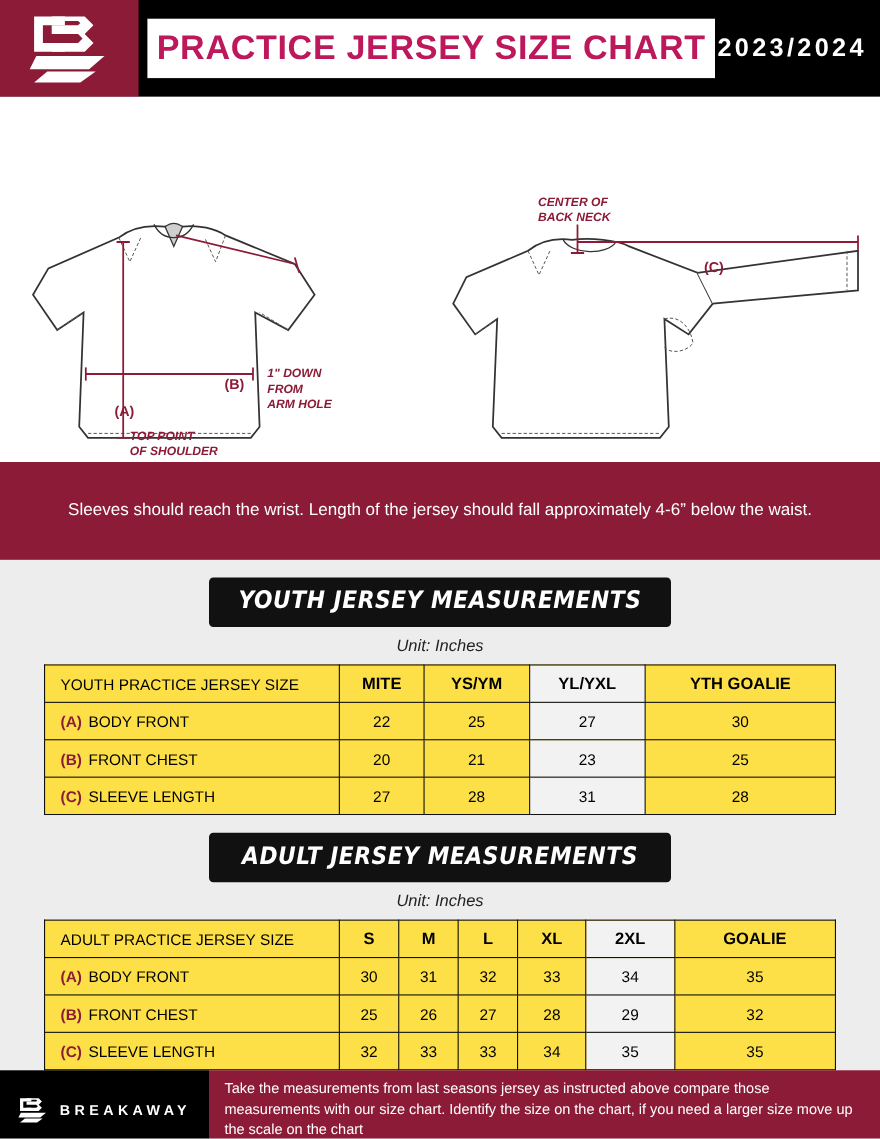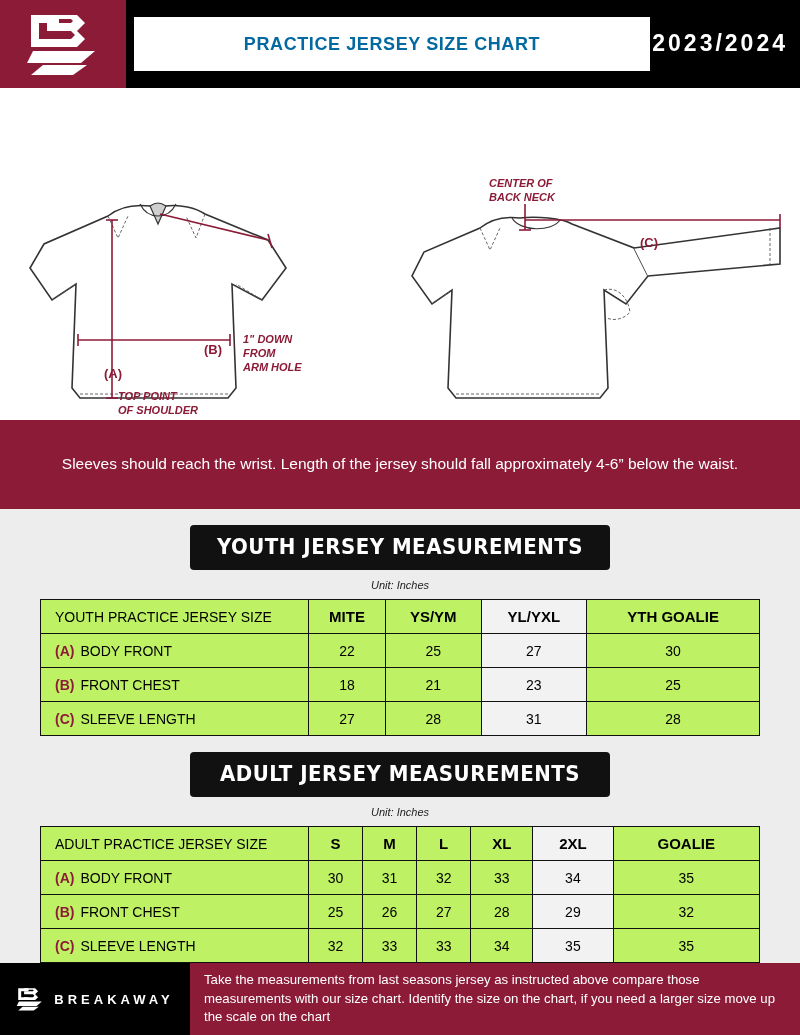--- a/index.html
+++ b/index.html
@@ -42,23 +42,23 @@
     left: 8px; top: 17px;
     right: 150px;
     height: 54px;
     background: #ffffff;
     display: flex;
     align-items: center;
     justify-content: center;
   }
   .title-plate span {
     font-weight: bold;
-    font-size: 18px;
+    font-size: 31px;
     letter-spacing: 0.6px;
-    color: #0369a1;
+    color: #be185d;
   }
   .year-badge {
     position: absolute;
     right: 12px; top: 30px;
     color: #ffffff;
     font-size: 23px;
     font-weight: bold;
     letter-spacing: 3px;
   }
 
@@ -92,34 +92,35 @@
     background: #111111;
     color: #ffffff;
     text-align: center;
     padding: 9px 0 11px;
     border-radius: 4px;
     font-size: 22px;
     font-weight: bold;
     letter-spacing: 0.5px;
     font-family: "DejaVu Sans", sans-serif;
     font-stretch: condensed;
+    font-style: italic;
   }
   .unit {
     text-align: center;
     font-style: italic;
-    font-size: 11px;
+    font-size: 15px;
     color: #222;
     padding: 9px 10px 8px;
   }
 
   table {
     width: 720px;
     margin: 0 auto;
     border-collapse: collapse;
-    background: #bef264;
+    background: #fde047;
     font-size: 14px;
   }
   table.adult, table.youth { width: 720px; }
   th, td {
     border: 1px solid #111111;
     text-align: center;
     padding: 8px 4px;
     height: 34px;
   }
   thead th { font-weight: normal; font-size: 14.5px; }
@@ -280,21 +281,21 @@
       <tbody>
         <tr>
           <td class="rowhead"><span class="tag">(A)</span><span>BODY FRONT</span></td>
           <td>22</td>
           <td>25</td>
           <td class="shade">27</td>
           <td>30</td>
         </tr>
         <tr>
           <td class="rowhead"><span class="tag">(B)</span><span>FRONT CHEST</span></td>
-          <td>18</td>
+          <td>20</td>
           <td>21</td>
           <td class="shade">23</td>
           <td>25</td>
         </tr>
         <tr>
           <td class="rowhead"><span class="tag">(C)</span><span>SLEEVE LENGTH</span></td>
           <td>27</td>
           <td>28</td>
           <td class="shade">31</td>
           <td>28</td>

